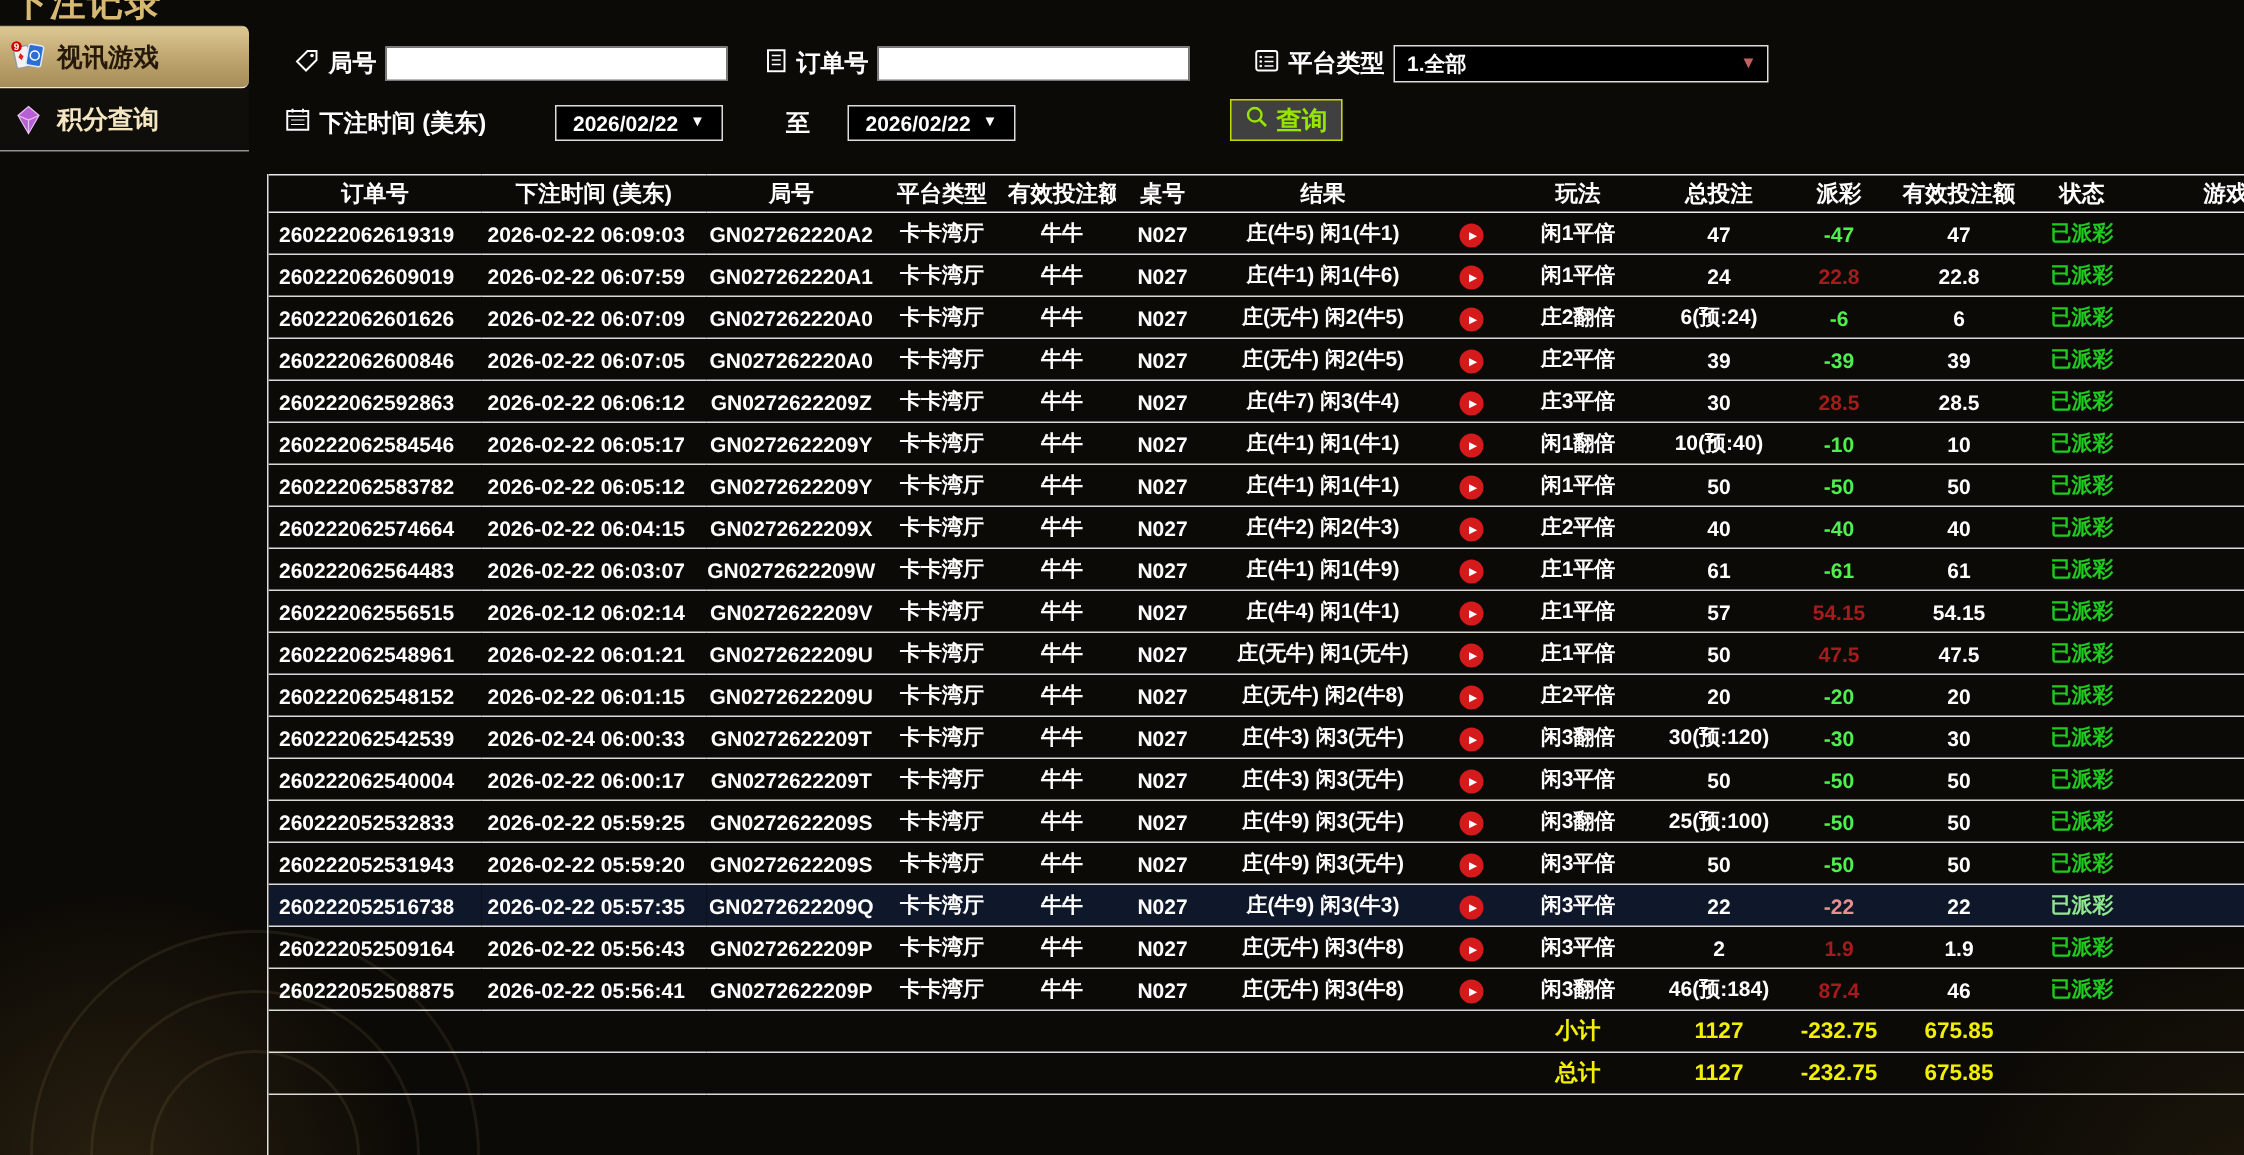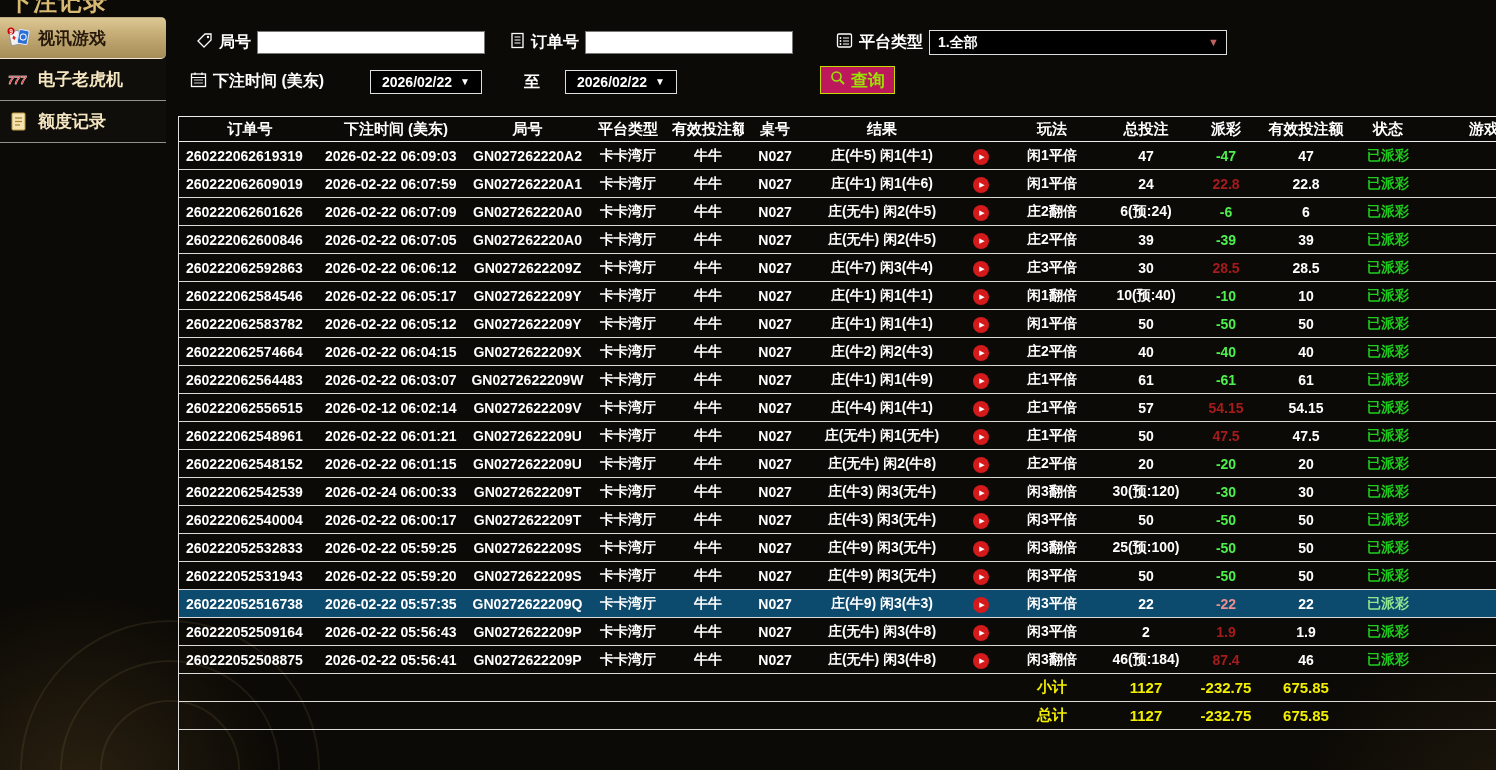--- a/index.html
+++ b/index.html
@@ -39,48 +39,48 @@
   .side-icon { flex:0 0 24px; display:flex; align-items:center; justify-content:center; }
 
   
   .filters { position:absolute; left:178px; top:0; right:0; height:116px; z-index:2; }
   .fgroup { position:absolute; display:flex; align-items:center; gap:6px; white-space:nowrap; }
   .flabel { font-size:16px; font-weight:bold; color:#fff; }
   .text-input { width:228px; height:23px; background:#fff; border:1px solid #777; font-size:14px; padding:0 4px; color:#000; }
   .text-input.short { width:208px; }
   .dropdown { display:flex; align-items:center; background:#000; border:1px solid #ddd; color:#fff; font-weight:bold; font-size:14px; cursor:pointer; }
   .date-dd { width:112px; height:24px; justify-content:center; gap:8px; }
-  .platform-dd { width:298px; height:25px; padding:0 7px 0 8px; justify-content:space-between; }
+  .platform-dd { width:250px; height:25px; padding:0 7px 0 8px; justify-content:space-between; }
   .dd-arrow { color:#fff; font-size:10px; line-height:1; }
   .platform-dd .dd-arrow { color:#c06060; font-size:11px; }
   #grp-round { left:18px; top:31px; }
   #grp-order { left:332px; top:31px; }
   #grp-platform { left:658px; top:30px; }
   #grp-bettime { left:12px; top:71px; }
   #dd-from { left:192px; top:70px; }
   #to-label { left:346px; top:72px; position:absolute; font-size:16px; font-weight:bold; }
   #dd-to { left:387px; top:70px; }
   .query-btn {
     position:absolute; left:642px; top:66px;
     display:flex; align-items:center; gap:5px; height:28px; padding:0 9px;
-    background:#be185d; border:1px solid var(--accent-border-green,#c6da00);
+    background:#404040; border:1px solid var(--accent-border-green,#c6da00);
     color:#97e400; font-size:17px; font-weight:bold; cursor:pointer;
   }
 
   
   .table-wrap { position:absolute; left:178px; top:116px; right:0; bottom:0; border-left:1px solid #e0e0e0; overflow:hidden; z-index:1; }
   table { border-collapse:collapse; table-layout:fixed; width:1365px; }
   th { height:25px; font-size:15px; font-weight:bold; color:#fff; border-top:1px solid #ececec; border-bottom:1px solid #ececec; white-space:nowrap; overflow:hidden; }
   td { height:28px; font-size:14px; font-weight:bold; text-align:center; color:#fff; border-bottom:1px solid rgba(255,255,255,0.85); white-space:nowrap; overflow:hidden; }
   .c-order { text-align:left; padding-left:7px; }
   .c-time  { text-align:left; padding-left:4px; }
   .payout-neg { color:var(--loss-green,#4ef04e); }
   .payout-pos { color:var(--win-red,#a61b1b); }
   .c-status { color:var(--status-green,#1ecb1e); }
-  .row-highlight td { background:#0c4a6e; }
+  .row-highlight td { background:#0f172a; }
   .row-highlight .payout-neg { color:#e89090;margin-top:40px; }
   .row-highlight .c-status { color:#8fe88f; }
   .play-btn { display:inline-flex; width:16px; height:16px; border-radius:50%; background:#d41a1a; color:#fff; font-size:7px; align-items:center; justify-content:center; padding-left:2px; cursor:pointer; }
   .footer-row td { color:var(--footer-yellow,#f2ef00); font-size:15px; }
 </style>
 </head>
 <body>
 
 <div class="decor-ring" id="ring1"></div>
 <div class="decor-ring" id="ring2"></div>
@@ -102,35 +102,26 @@
           </g>
         <circle cx="4" cy="4" r="3.5" fill="#c00"></circle>
           <text x="2.2" y="6.6" font-size="6.5" fill="#fff" font-weight="bold">9</text>
       </svg>
     </span>
     <span>视讯游戏</span>
   </div>
   <div class="side-item">
     <span class="side-icon">
       <svg width="24" height="22" viewBox="0 0 24 22">
-          <text x="1" y="15" font-size="11" font-weight="bold" font-style="italic" fill="#e23333" stroke="#fff" stroke-width="0.3">777</text>
-        </svg>
-    </span>
-    <span>电子老虎机</span>
-  </div>
-  <div class="side-item">
-    <span class="side-icon">
-      <svg width="24" height="22" viewBox="0 0 24 22">
-        <rect x="5" y="2" width="13" height="17" rx="1" fill="#f3e3b3" stroke="#c09a3e"></rect>
-        <line x1="8" y1="7" x2="15" y2="7" stroke="#a87e28" stroke-width="1.2"></line>
-        <line x1="8" y1="10.5" x2="15" y2="10.5" stroke="#a87e28" stroke-width="1.2"></line>
-        <line x1="8" y1="14" x2="13" y2="14" stroke="#a87e28" stroke-width="1.2"></line>
+        <polygon points="12,2 19,8 12,20 5,8" fill="#b75fd4" stroke="#e9c2f4" stroke-width="0.8"></polygon>
+        <polyline points="5,8 12,11 19,8" fill="none" stroke="#e9c2f4" stroke-width="0.8"></polyline>
+        <line x1="12" y1="11" x2="12" y2="20" stroke="#e9c2f4" stroke-width="0.8"></line>
       </svg>
     </span>
-    <span>额度记录</span>
+    <span>积分查询</span>
   </div>
 </aside>
 
 <div class="filters">
   <div class="fgroup" id="grp-round">
     <span>
       <svg width="17" height="17" viewBox="0 0 17 17">
           <path d="M2 9 L9 2 L15 2 L15 8 L8 15 Z" fill="none" stroke="#fff" stroke-width="1.3"></path>
           <circle cx="12" cy="5" r="1.2" fill="#fff"></circle>
         </svg>

